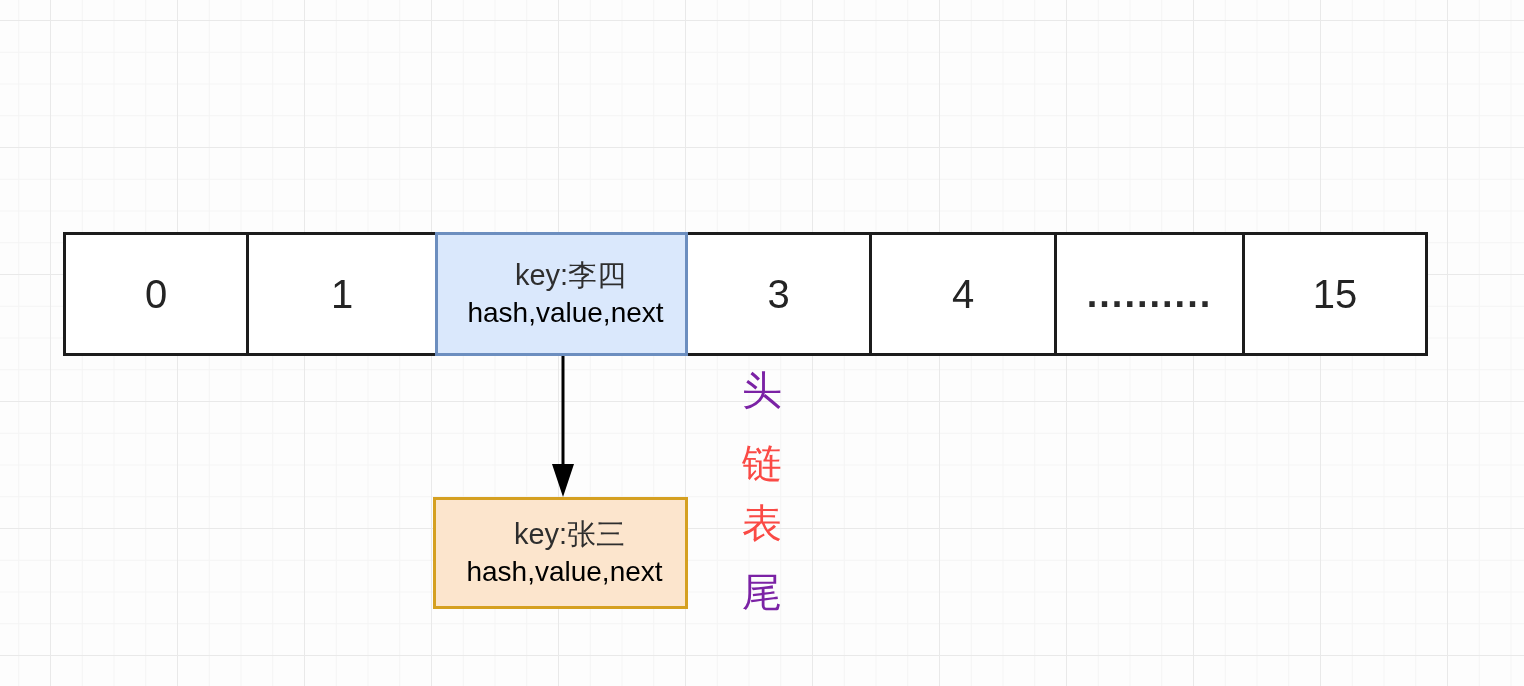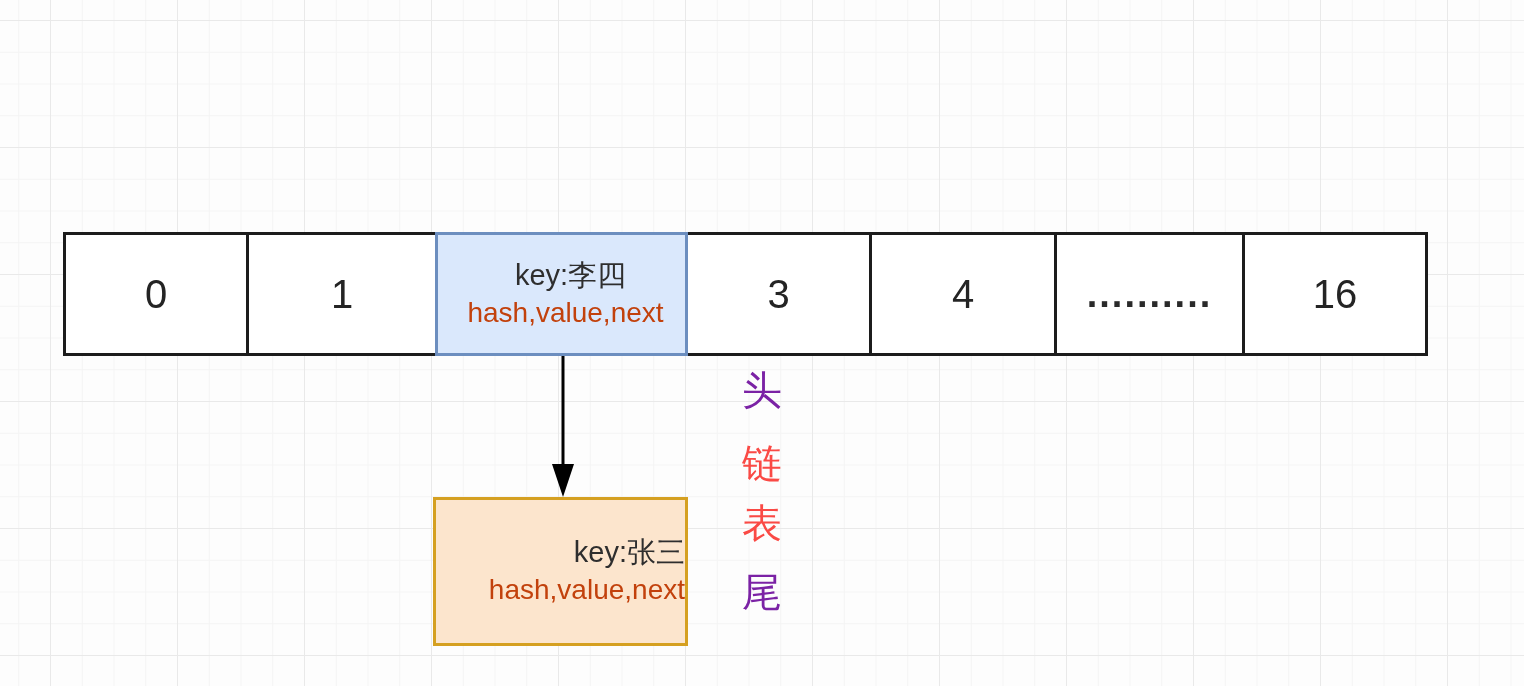--- a/index.html
+++ b/index.html
@@ -74,43 +74,43 @@
     position: relative;
     margin-top: -3px;
     height: 124px;
     z-index: 2;
     background: #dae8fc;
     border: 3px solid #6c8ebf;
     flex-direction: column;
     line-height: 1.3;
   }
   .entry-line1 { font-size: 29px; color: #2e2e2e; margin-left: 18px; }
-  .entry-line2 { font-size: 28px; color: #c2410c; margin-left: 8px; }
+  .entry-line2 { font-size: 28px; color: #000000; margin-left: 8px; }
 
   .arrow-svg {
     position: absolute;
     left: 549px;
     top: 356px;
     width: 28px;
     height: 142px;
     z-index: 3;
   }
 
   .chain-node {
     position: absolute;
     left: 433px;
     top: 497px;
     width: 255px;
-    height: 149px;
+    height: 112px;
     box-sizing: border-box;
     background: #fce5cd;
     border: 3px solid #d5a021;
     display: flex;
     flex-direction: column;
-    align-items: flex-end;
+    align-items: center;
     justify-content: center;
     line-height: 1.3;
     z-index: 2;
   }
 
   .side-label {
     position: absolute;
     left: 738px;
     width: 48px;
     text-align: center;
@@ -134,21 +134,21 @@
   <div class="array-row">
     <div class="cell idx c0">0</div>
     <div class="cell idx c1 no-right">1</div>
     <div class="cell entry-cell c2">
       <span class="entry-line1">key:李四</span>
       <span class="entry-line2">hash,value,next</span>
     </div>
     <div class="cell idx c3">3</div>
     <div class="cell idx c4">4</div>
     <div class="cell idx c5 dots">..........</div>
-    <div class="cell c6">16</div>
+    <div class="cell c6">15</div>
   </div>
 
   <svg class="arrow-svg" viewBox="0 0 28 142" xmlns="http://www.w3.org/2000/svg">
     <line x1="14" y1="0" x2="14" y2="112" stroke="#000000" stroke-width="3"></line>
     <polygon points="14,141 3,108 25,108" fill="#000000"></polygon>
   </svg>
 
   <div class="chain-node">
     <span class="entry-line1">key:张三</span>
     <span class="entry-line2">hash,value,next</span>

